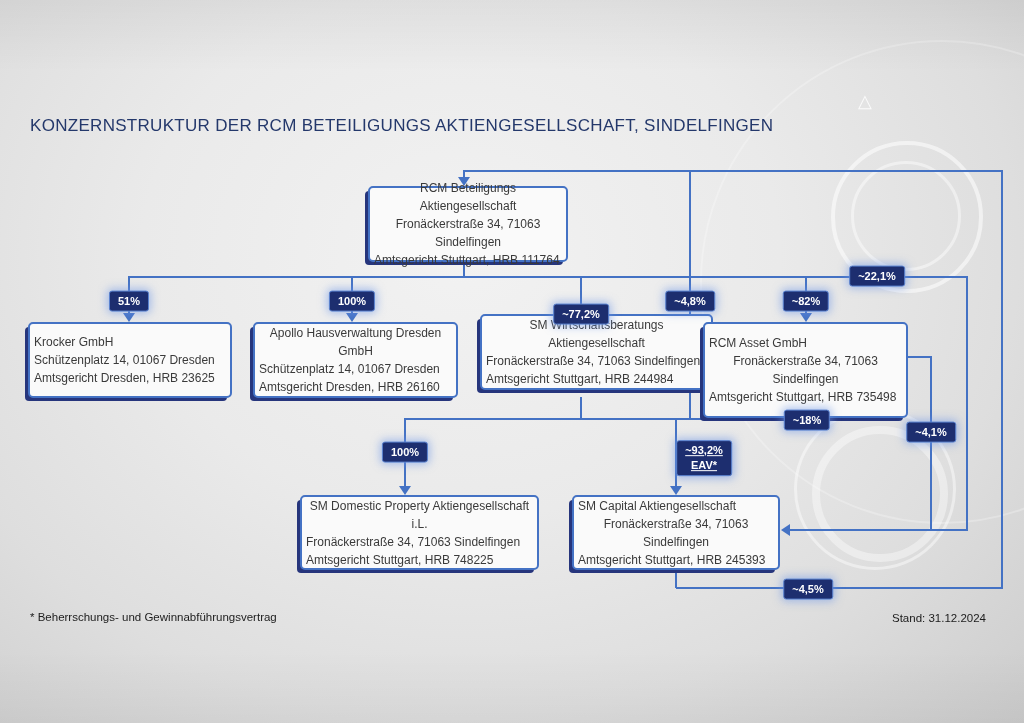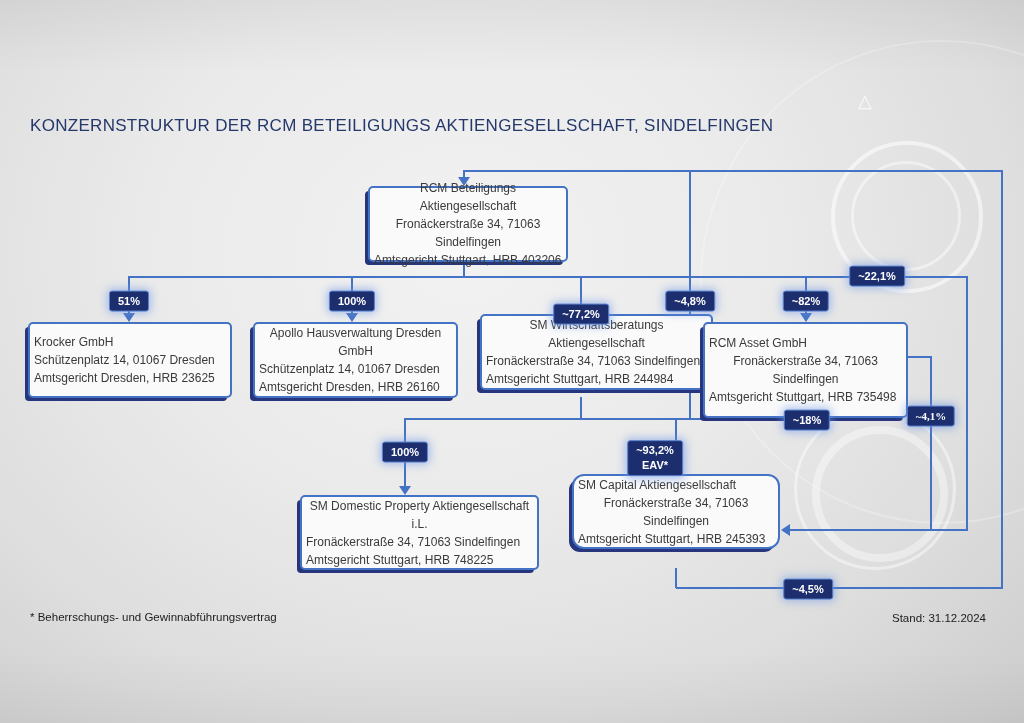--- a/index.html
+++ b/index.html
@@ -72,21 +72,21 @@
   <div class="arr arr-down" style="left:575px;top:313px;"></div>
   <div class="arr arr-down" style="left:800px;top:313px;"></div>
   <div class="arr arr-down" style="left:399px;top:486px;"></div>
   <div class="arr arr-down" style="left:670px;top:486px;"></div>
   <div class="arr arr-up" style="left:800px;top:398px;"></div>
   <div class="arr arr-left" style="left:781px;top:524px;"></div>
 
   <div class="box" style="left:368px;top:186px;width:200px;height:76px;">
     <div>RCM Beteiligungs Aktiengesellschaft</div>
     <div>Fronäckerstraße 34, 71063 Sindelfingen</div>
-    <div>Amtsgericht Stuttgart, HRB 403206</div>
+    <div>Amtsgericht Stuttgart, HRB 111764</div>
   </div>
 
   <div class="box" style="left:28px;top:322px;width:204px;height:76px;">
     <div>Krocker GmbH</div>
     <div>Schützenplatz 14, 01067 Dresden</div>
     <div>Amtsgericht Dresden, HRB 23625</div>
   </div>
 
   <div class="box" style="left:253px;top:322px;width:205px;height:76px;">
     <div>Apollo Hausverwaltung Dresden GmbH</div>
@@ -105,36 +105,36 @@
     <div>Fronäckerstraße 34, 71063 Sindelfingen</div>
     <div>Amtsgericht Stuttgart, HRB 735498</div>
   </div>
 
   <div class="box" style="left:300px;top:495px;width:239px;height:75px;">
     <div>SM Domestic Property Aktiengesellschaft i.L.</div>
     <div>Fronäckerstraße 34, 71063 Sindelfingen</div>
     <div>Amtsgericht Stuttgart, HRB 748225</div>
   </div>
 
-  <div class="box" style="left:572px;top:474px;width:208px;height:75px;border-radius:12px;">
+  <div class="box" style="left:572px;top:495px;width:208px;height:75px;">
     <div>SM Capital Aktiengesellschaft</div>
     <div>Fronäckerstraße 34, 71063 Sindelfingen</div>
     <div>Amtsgericht Stuttgart, HRB 245393</div>
   </div>
 
   <div class="badge" style="left:129px;top:301px;">51%</div>
   <div class="badge" style="left:352px;top:301px;">100%</div>
   <div class="badge" style="left:581px;top:314px;">~77,2%</div>
   <div class="badge" style="left:690px;top:301px;text-align:center;">~4,8%</div>
   <div class="badge" style="left:806px;top:301px;">~82%</div>
   <div class="badge" style="left:877px;top:276px;">~22,1%</div>
   <div class="badge" style="left:807px;top:420px;">~18%</div>
-  <div class="badge" style="left:931px;top:416px;font-family:Liberation Serif, serif;">~4,1%</div>
+  <div class="badge" style="left:931px;top:432px;">~4,1%</div>
   <div class="badge" style="left:405px;top:452px;">100%</div>
-  <div class="badge" style="left:655px;top:458px;">
+  <div class="badge" style="left:704px;top:458px;text-decoration:underline;">
     <div>~93,2%</div>
     <div>EAV*</div>
   </div>
   <div class="badge" style="left:808px;top:589px;">~4,5%</div>
 
   <div class="footnote">* Beherrschungs- und Gewinnabführungsvertrag</div>
   <div class="datestamp">Stand: 31.12.2024</div>
 
 </div>
 

